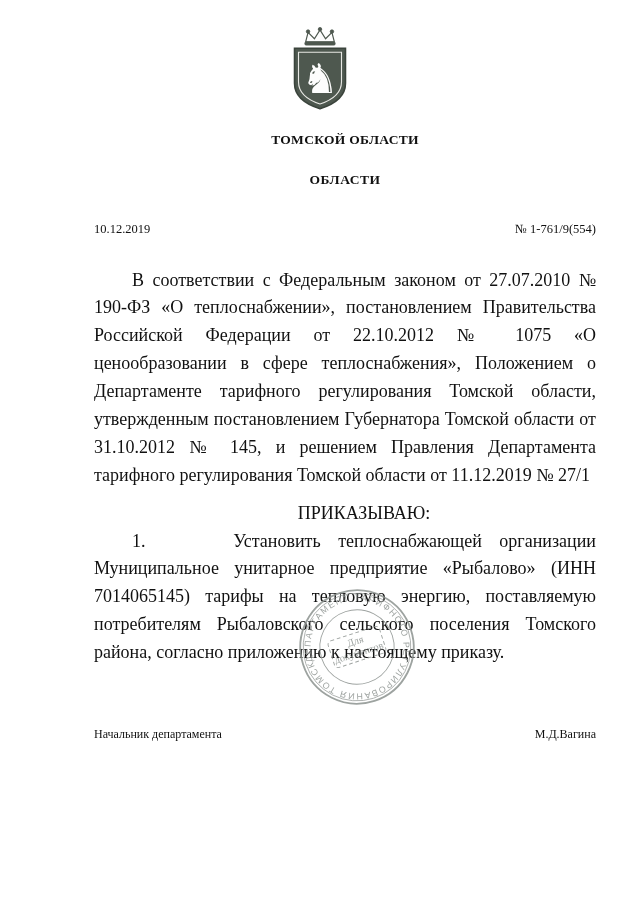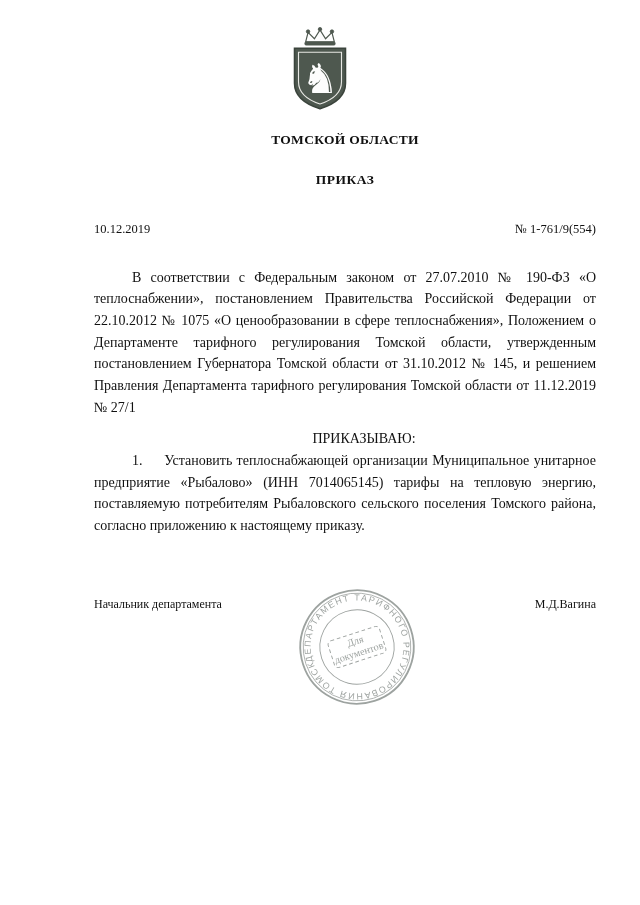--- a/index.html
+++ b/index.html
@@ -62,21 +62,21 @@
   .subject {
     margin-top: 22px;
     text-align: center;
     font-size: 12.5px;
     line-height: 1.5;
   }
 
   
   .body-text {
     margin-top: 30px;
-    font-size: 14px;
+    font-size: 18px;
     line-height: 1.55;
     text-align: justify;
   }
   .paragraph {
     text-indent: 38px;
     margin: 0;
   }
   .order-heading {
     text-indent: 38px;
     margin: 10px 0 0 0;
@@ -129,21 +129,21 @@
       <text x="50" y="84" text-anchor="middle" font-size="52" fill="#fdfdfd" font-family="DejaVu Sans, sans-serif">♞</text>
     </svg>
   </div>
 
   <div class="content">
 
     <div class="org-name">
       <div>ТОМСКОЙ ОБЛАСТИ</div>
     </div>
 
-    <div class="doc-type">ПРИКАЗ</div>
+    <div class="doc-type">ОБЛАСТИ</div>
 
     <div class="meta-row">
       <span>10.12.2019</span>
       <span>№ 1-761/9(554)</span>
     </div>
 
 
     <div class="subject">
     </div>
 

